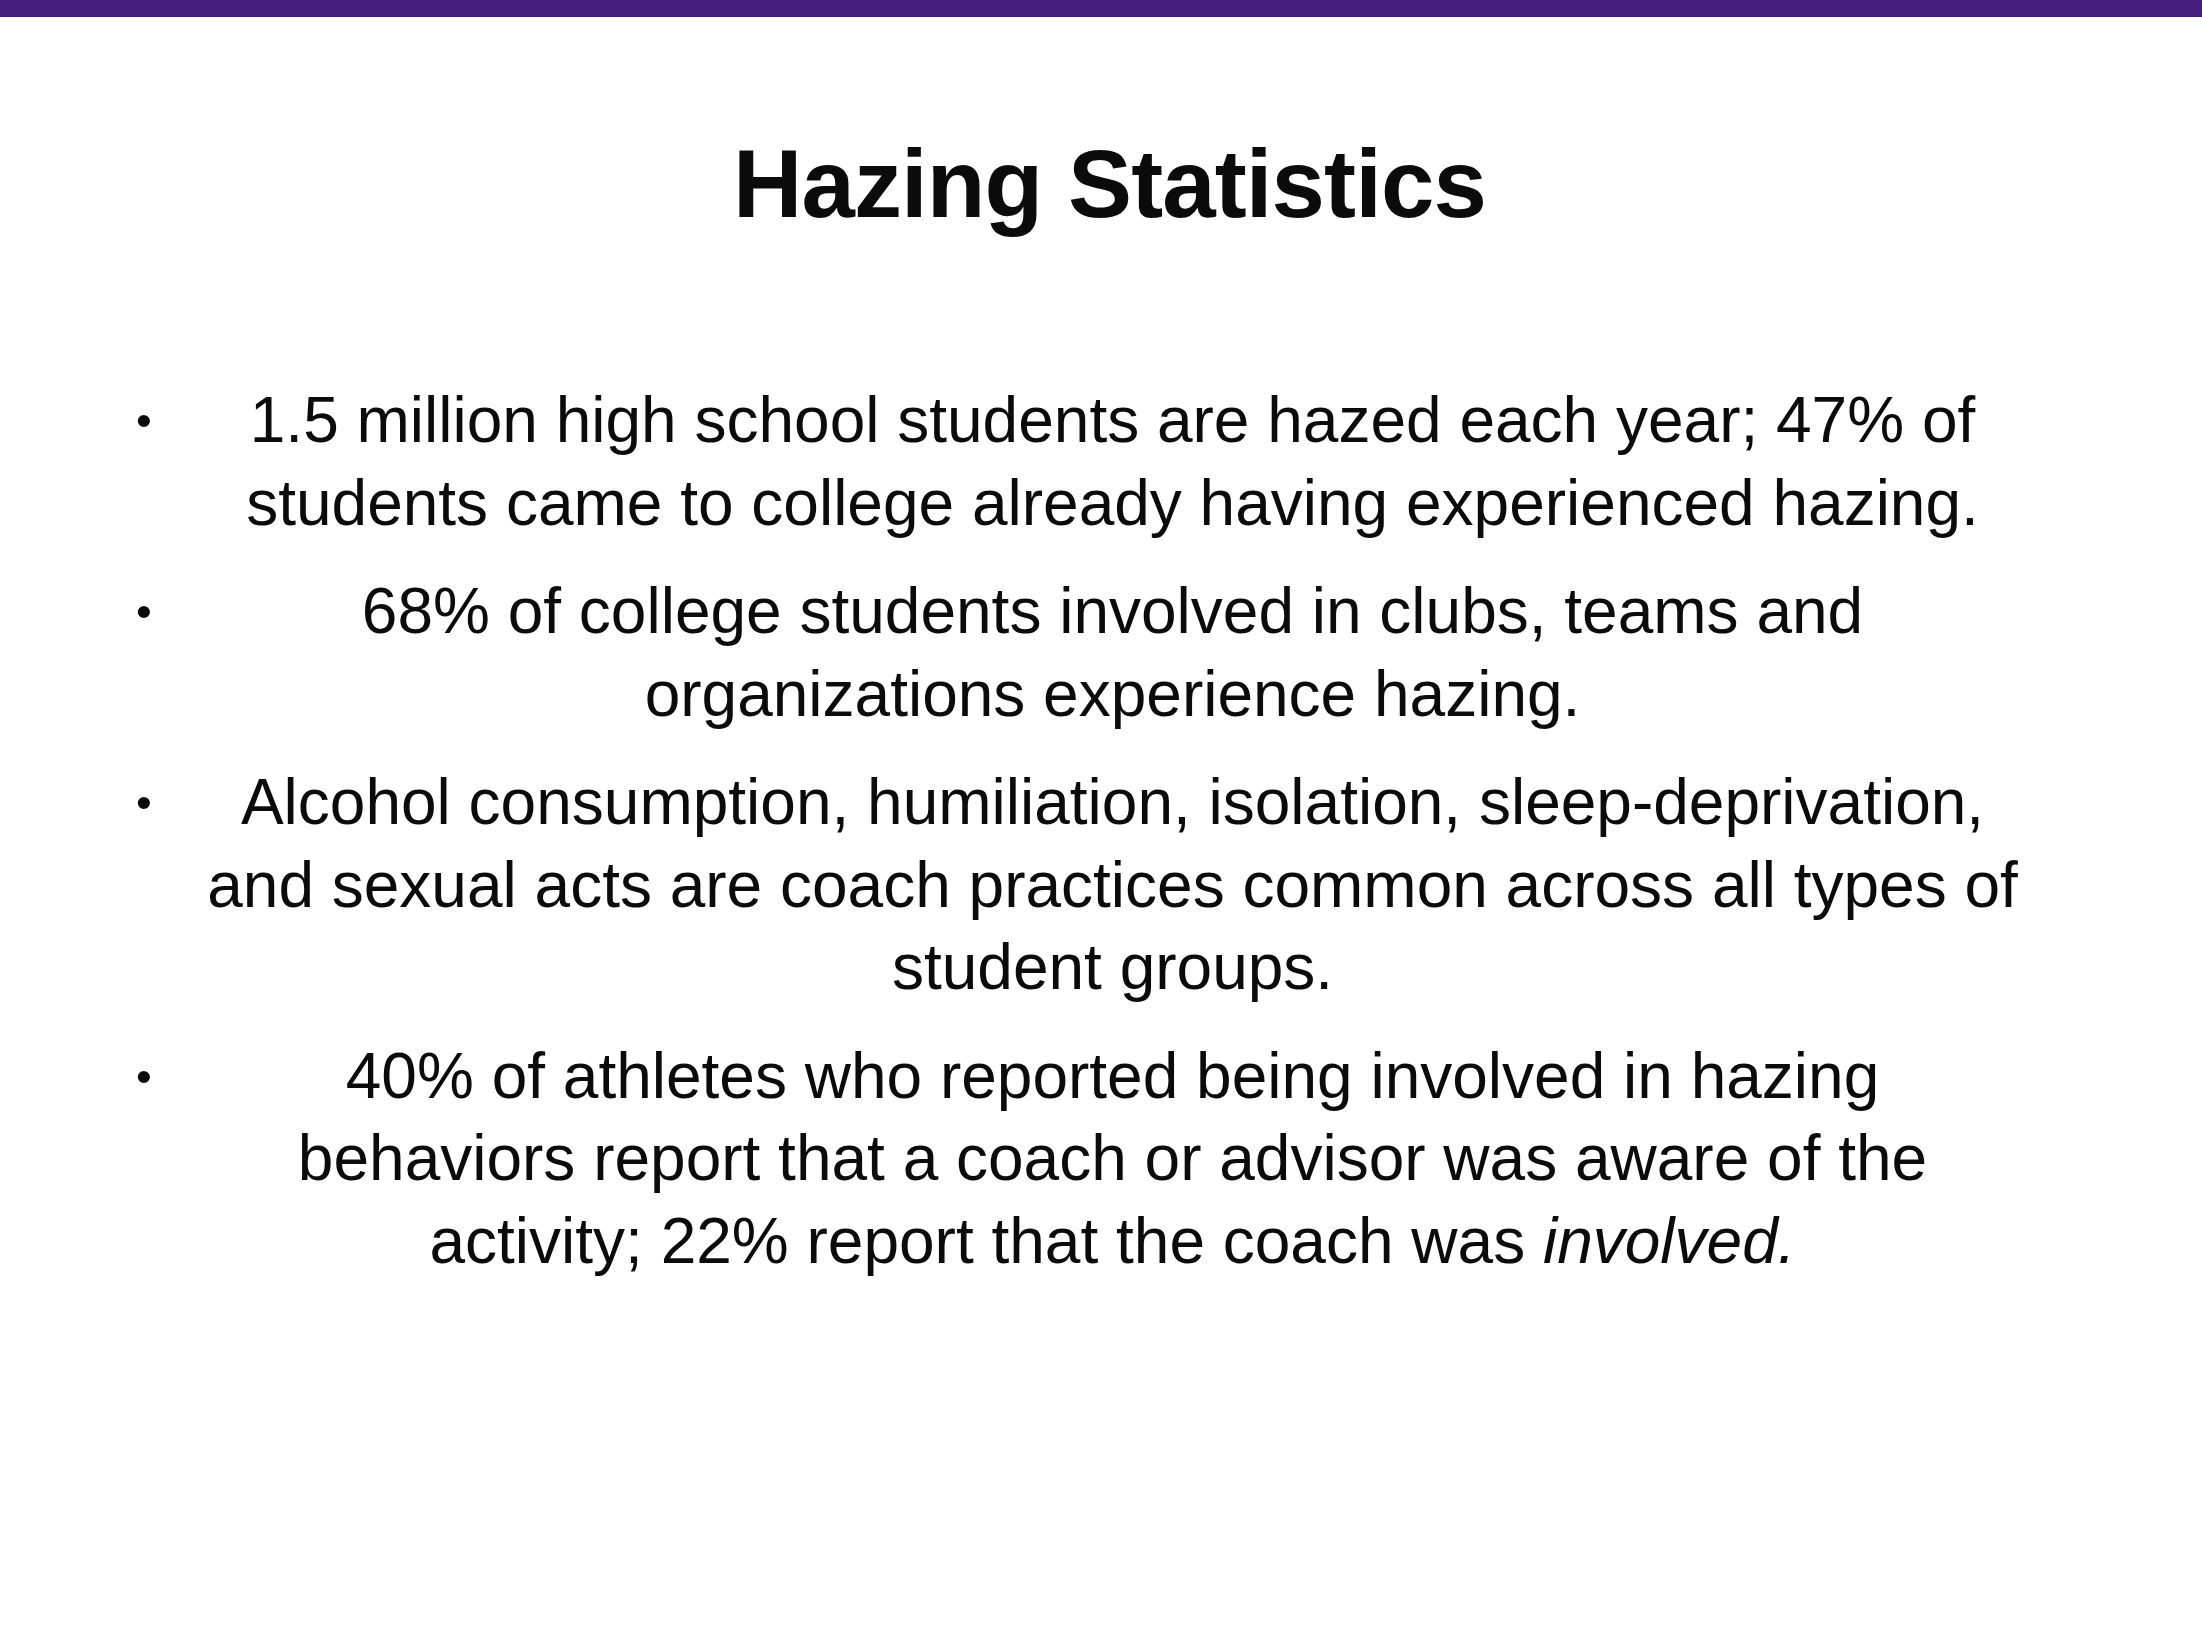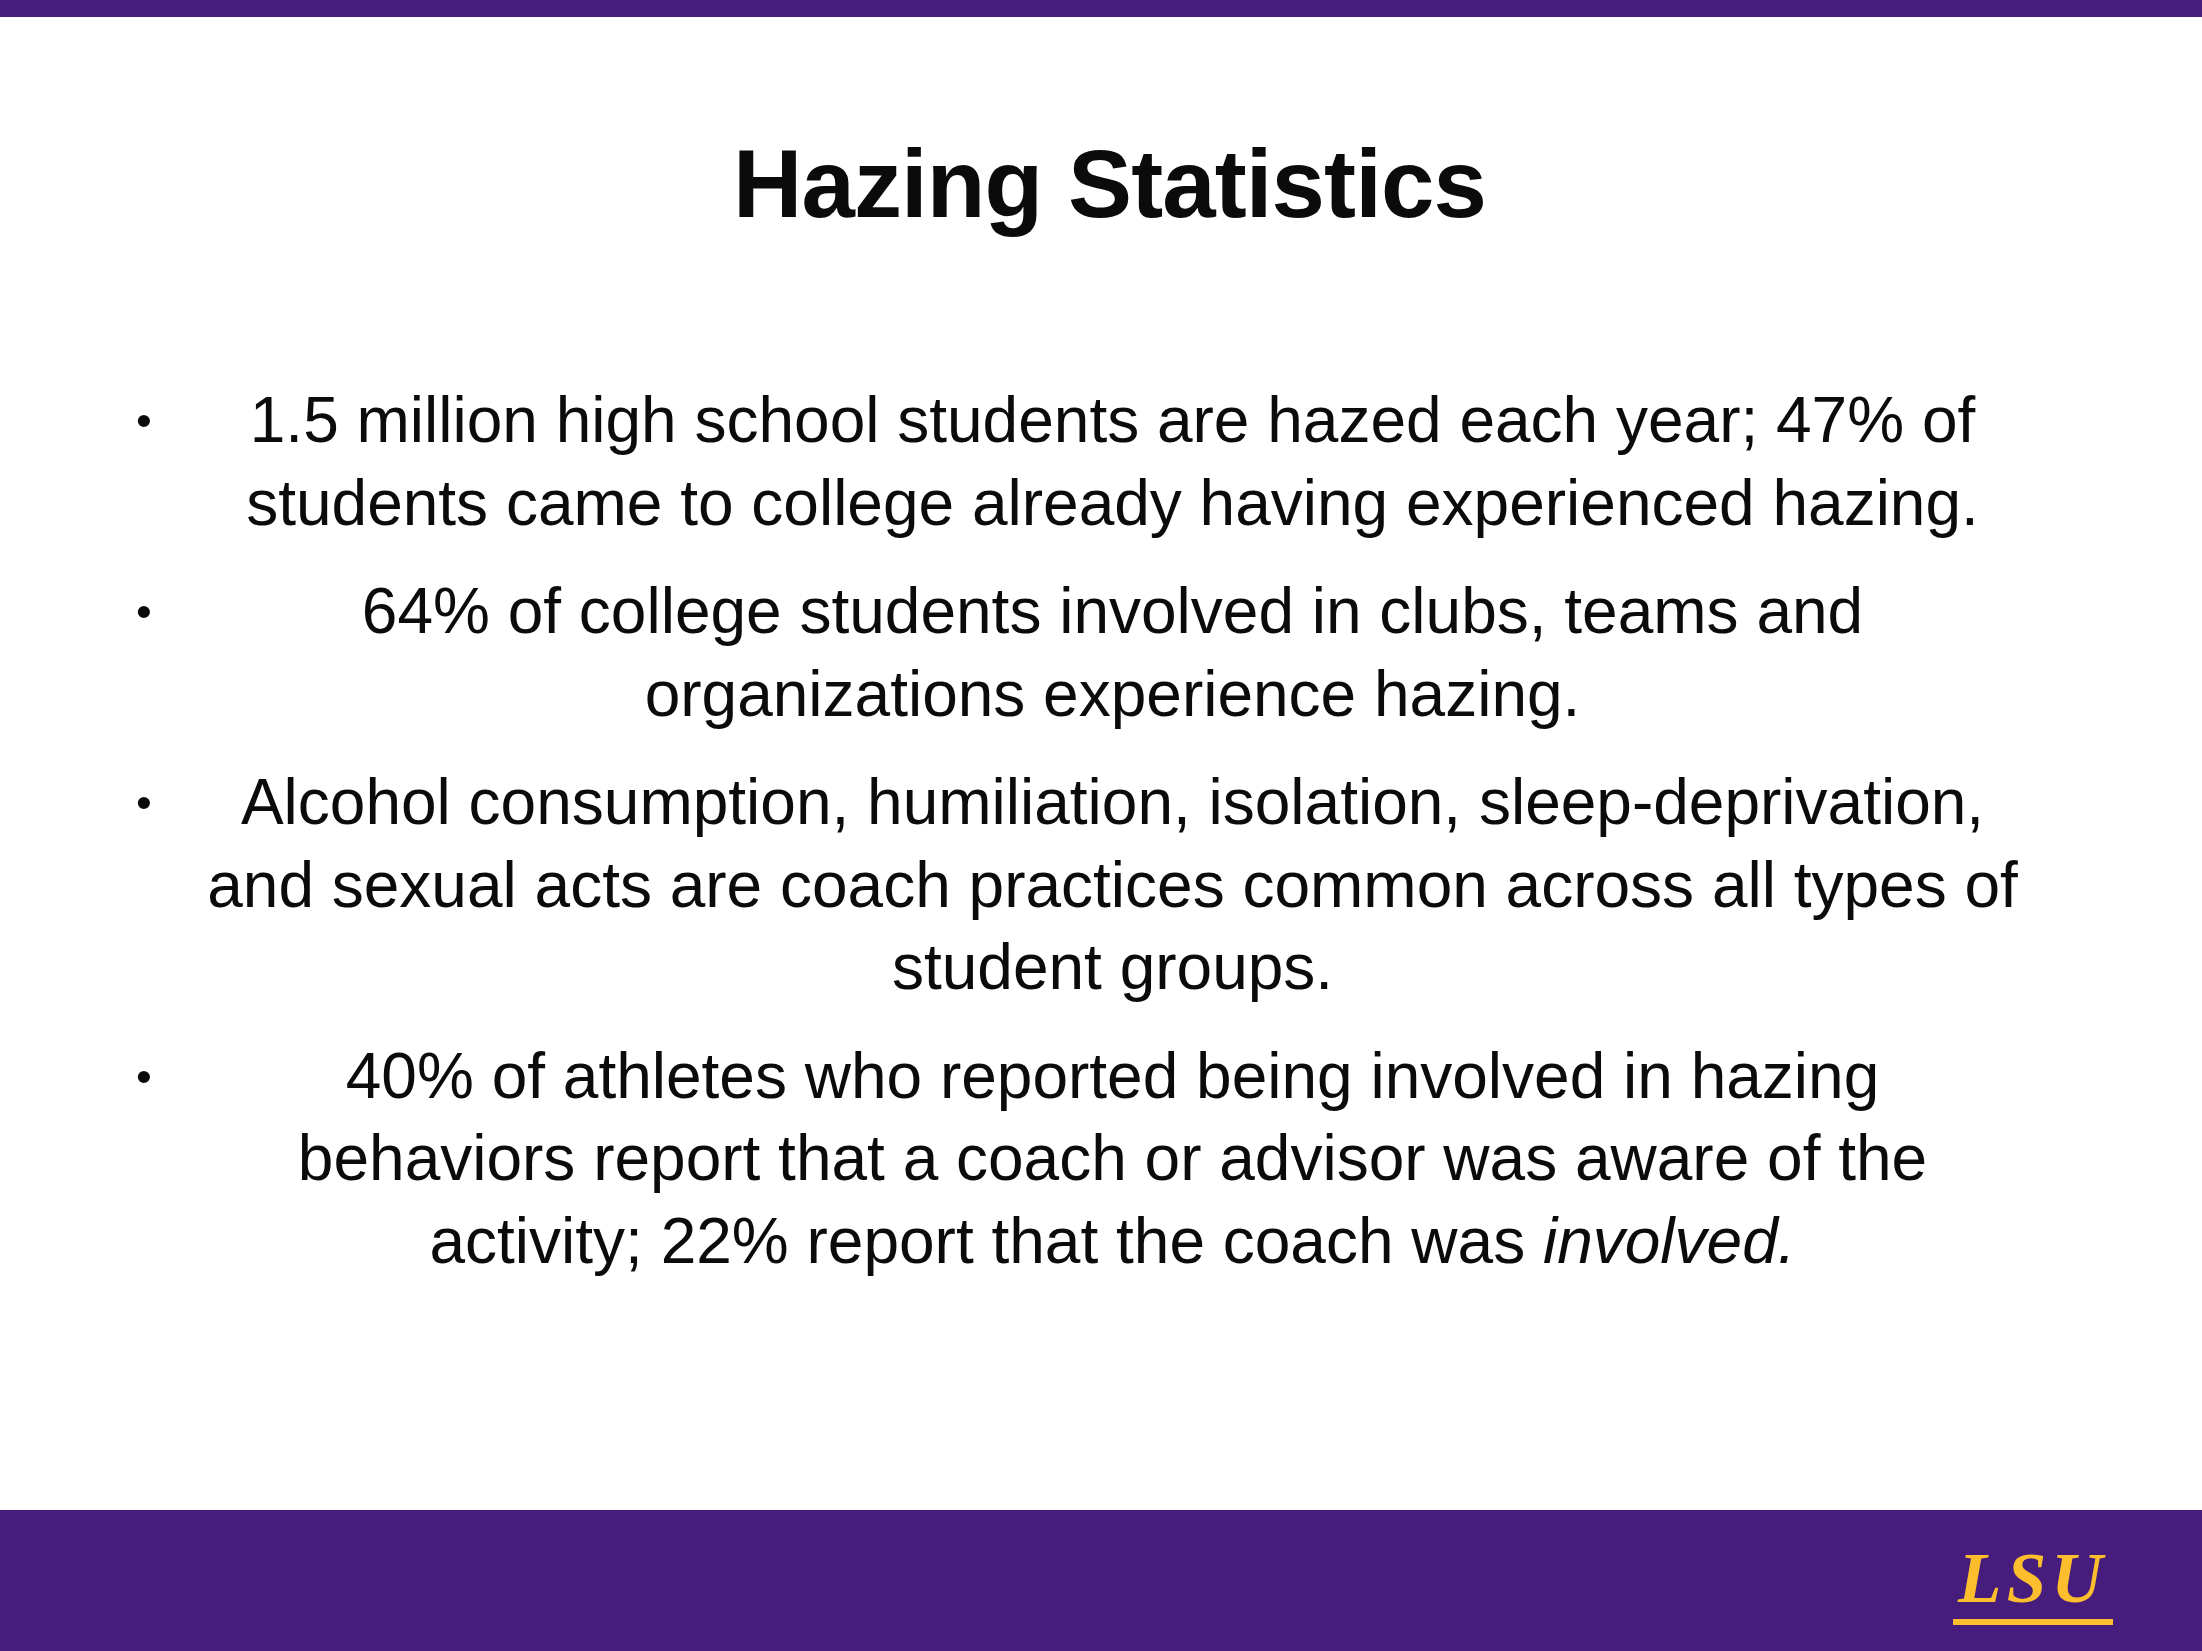--- a/index.html
+++ b/index.html
@@ -97,33 +97,30 @@
 
   <ul class="bullets">
 
     <li class="bullet">
       <span class="marker">•</span>
       <span class="btext"><span>1.5 million high school students are hazed each year; 47% of students came to college already having experienced hazing.</span><em></em></span>
     </li>
 
     <li class="bullet">
       <span class="marker">•</span>
-      <span class="btext"><span>64% of college students involved in clubs, teams and organizations experience hazing.</span><em></em></span>
+      <span class="btext"><span>68% of college students involved in clubs, teams and organizations experience hazing.</span><em></em></span>
     </li>
 
     <li class="bullet">
       <span class="marker">•</span>
       <span class="btext"><span>Alcohol consumption, humiliation, isolation, sleep-deprivation, and sexual acts are coach practices common across all types of student groups.</span><em></em></span>
     </li>
 
     <li class="bullet">
       <span class="marker">•</span>
       <span class="btext"><span>40% of athletes who reported being involved in hazing behaviors report that a coach or advisor was aware of the activity; 22% report that the coach was </span><em>involved.</em></span>
     </li>
 
   </ul>
 
-  <div class="bottom-bar">
-    <div class="lsu-logo">LSU</div>
-  </div>
 
 </div>
 
 
 </body></html>

